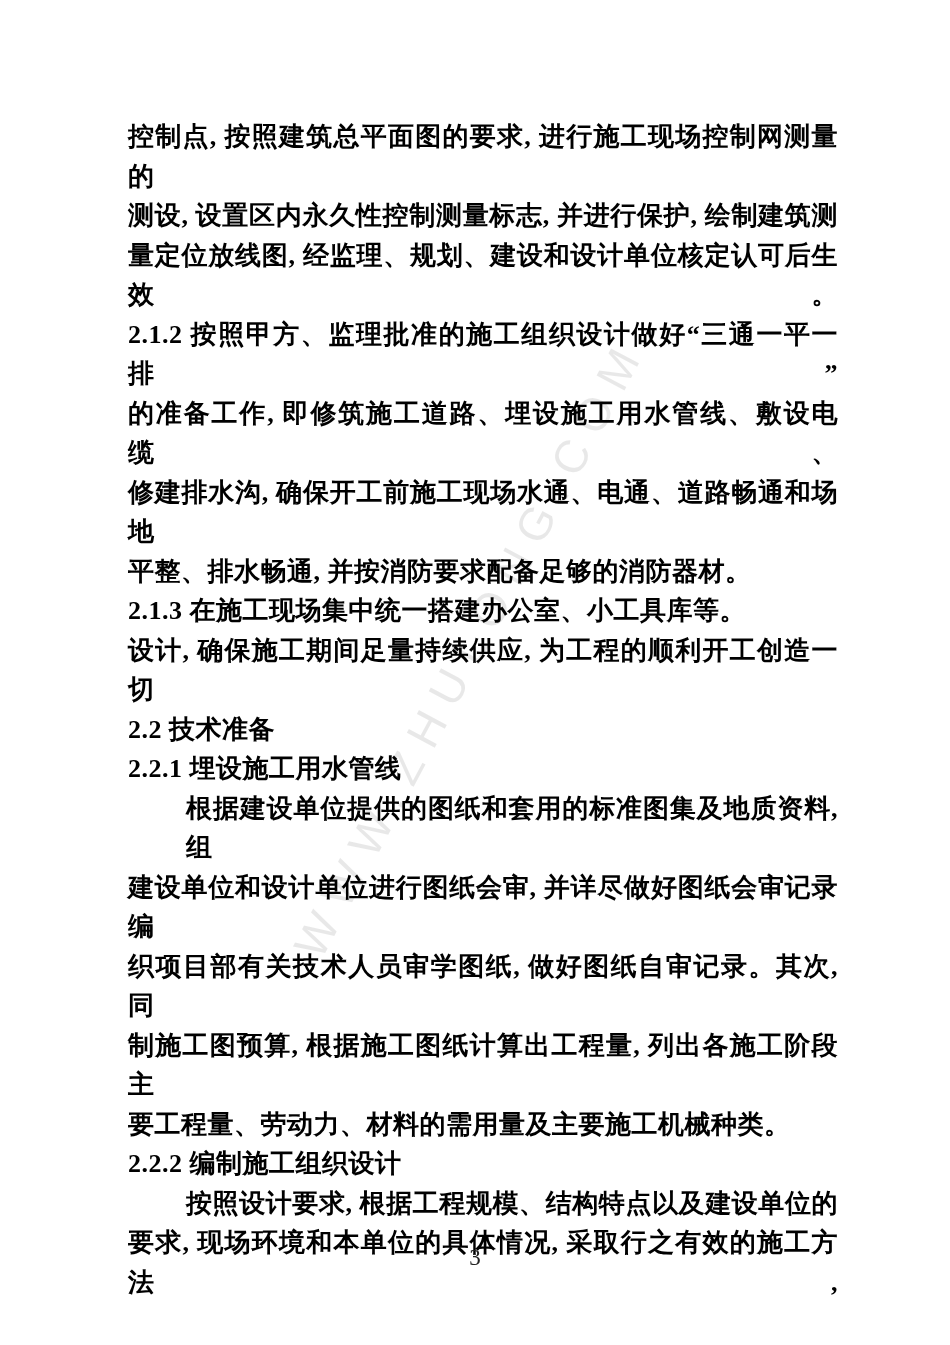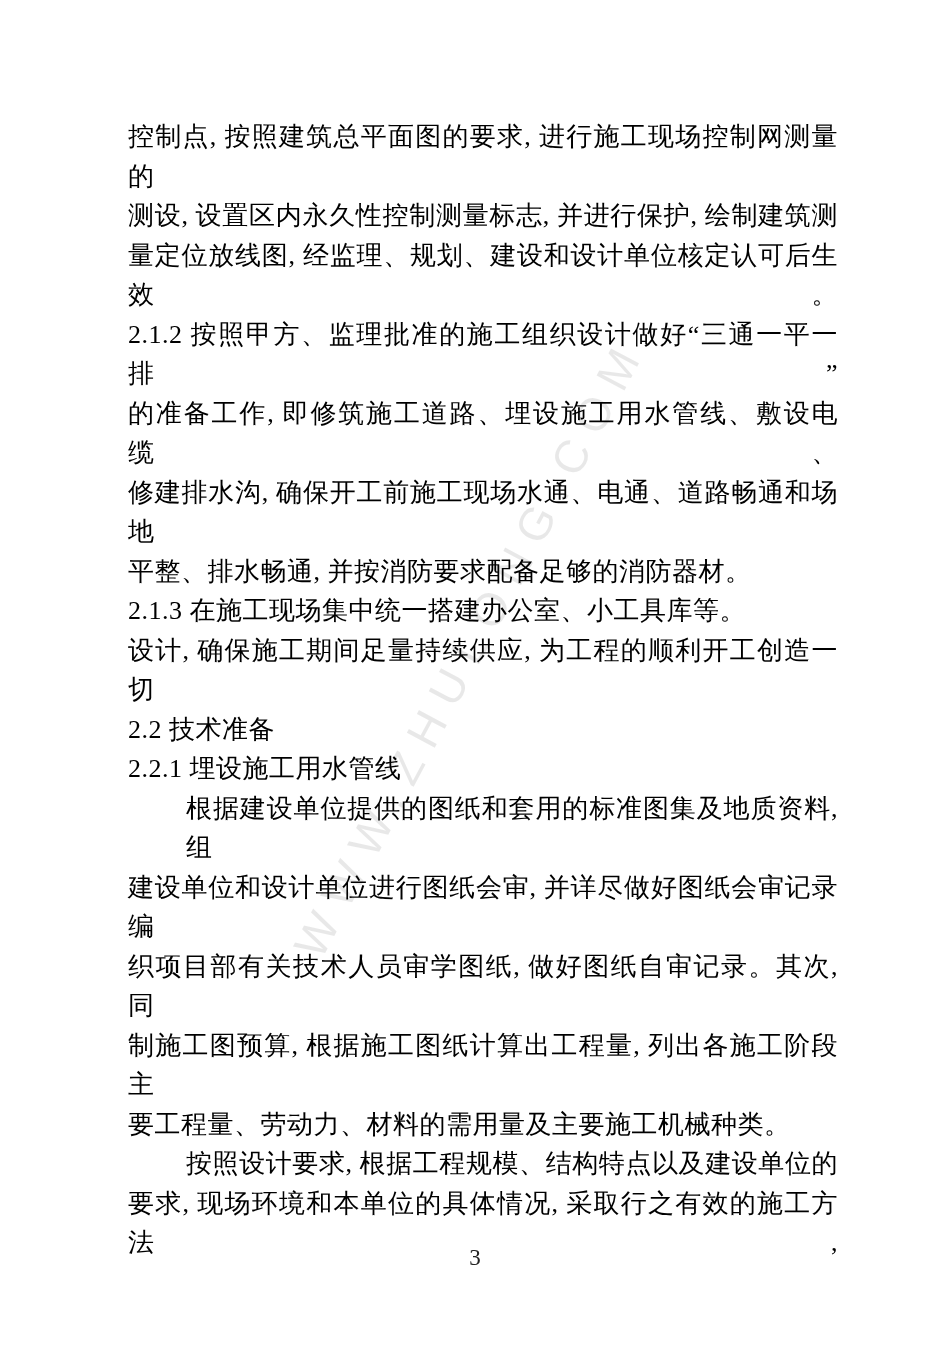--- a/index.html
+++ b/index.html
@@ -29,21 +29,21 @@
     pointer-events: none;
   }
   .text-block {
     position: absolute;
     left: 128px; top: 117px;
     width: 710px;
     font-size: 26px;
     line-height: 39.5px;
     letter-spacing: 0.5px;
   }
-  .ln { white-space: nowrap; }
+  .ln { white-space: nowrap; font-weight: bold; }
   .ln.full {
     white-space: normal;
     text-align: justify;
     text-align-last: justify;
     text-justify: inter-character;
   }
   .ln.ind { padding-left: 58px; }
   .page-number {
     position: absolute;
     left: 0; right: 0;
@@ -69,19 +69,20 @@
     <div class="ln">平整、排水畅通, 并按消防要求配备足够的消防器材。</div>
     <div class="ln">2.1.3 在施工现场集中统一搭建办公室、小工具库等。</div>
     <div class="ln full">设计, 确保施工期间足量持续供应, 为工程的顺利开工创造一切</div>
     <div class="ln">2.2 技术准备</div>
     <div class="ln">2.2.1 埋设施工用水管线</div>
     <div class="ln full ind">根据建设单位提供的图纸和套用的标准图集及地质资料, 组</div>
     <div class="ln full">建设单位和设计单位进行图纸会审, 并详尽做好图纸会审记录编</div>
     <div class="ln full">织项目部有关技术人员审学图纸, 做好图纸自审记录。其次, 同</div>
     <div class="ln full">制施工图预算, 根据施工图纸计算出工程量, 列出各施工阶段主</div>
     <div class="ln">要工程量、劳动力、材料的需用量及主要施工机械种类。</div>
+    <div class="ln">2.2.2 编制施工组织设计</div>
     <div class="ln full ind">按照设计要求, 根据工程规模、结构特点以及建设单位的</div>
     <div class="ln full">要求, 现场环境和本单位的具体情况, 采取行之有效的施工方法,</div>
 
   </div>
 
   <div class="page-number">3</div>
 </div>
 
 </body></html>

